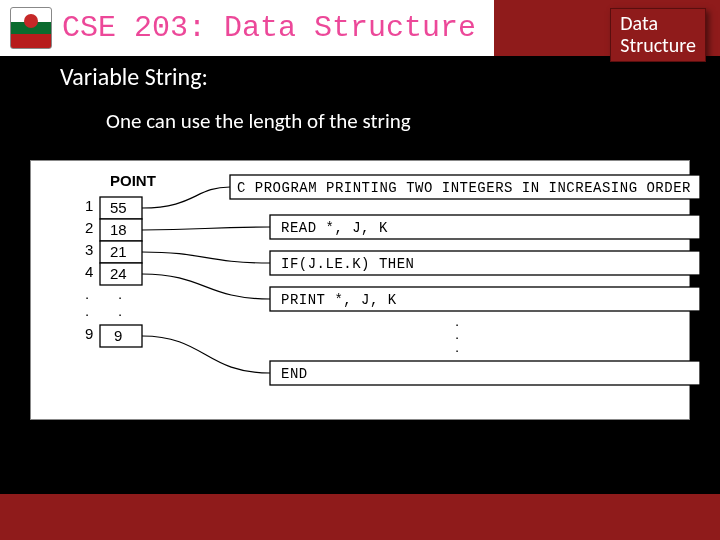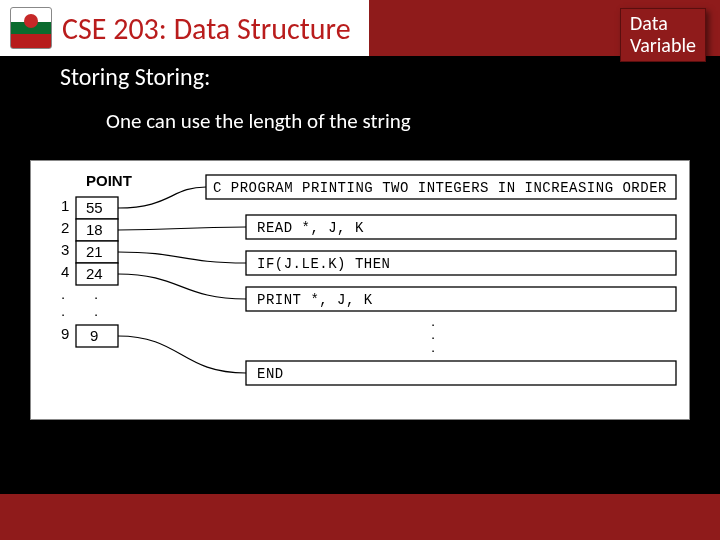--- a/index.html
+++ b/index.html
@@ -38,21 +38,22 @@
   .logo::after{
     content:"";
     position:absolute;
     top:6px; left:50%; transform:translateX(-50%);
     width:14px; height:14px;
     background:#c62828;
     border-radius:50%;
   }
   .course-title {
     font-size: 30px;
-    color: #b91c1c;
+    color: #ec4899;
+    font-family: Liberation Mono, monospace;
   }
   .side-badge {
     position: absolute;
     top: 8px;
     right: 14px;
     background: #8f1b1b;
     color: #fff;
     font-size: 20px;
     line-height: 1.1;
     padding: 4px 10px 6px 10px;
@@ -81,20 +82,21 @@
   }
   .diagram {
     position: absolute;
     top: 160px;
     left: 30px;
     width: 660px;
     height: 260px;
     background: #fff;
     border: 1px solid #888;
     font-family: "Courier New", monospace;
+    padding-left: 24px;
   }
   .diagram svg { display:block; }
   .footer-bar {
     position: absolute;
     left: 0; right: 0; bottom: 0;
     height: 46px;
     background: #8f1b1b;
   }
   .code-box { fill:#fff; stroke:#000; stroke-width:1.3; }
   .point-cell { fill:#fff; stroke:#000; stroke-width:1.3; }
@@ -108,25 +110,25 @@
 
 <div class="header-bar">
   <div class="title-chip">
     <div class="logo"></div>
     <div class="course-title">CSE 203: Data Structure</div>
   </div>
 </div>
 
 <div class="side-badge">
   <div>Data</div>
-  <div>Variable</div>
+  <div>Structure</div>
 </div>
 
 <div class="subhead">
-  <span class="subhead-left">Storing Storing:</span>
+  <span class="subhead-left">Variable String:</span>
 </div>
 
 <div class="body-text">One can use the length of the string</div>
 
 <div class="diagram">
   <svg viewBox="0 0 660 260" width="660" height="260">
 
     <text class="lblb" x="55" y="25">POINT</text>
 
     <g>

